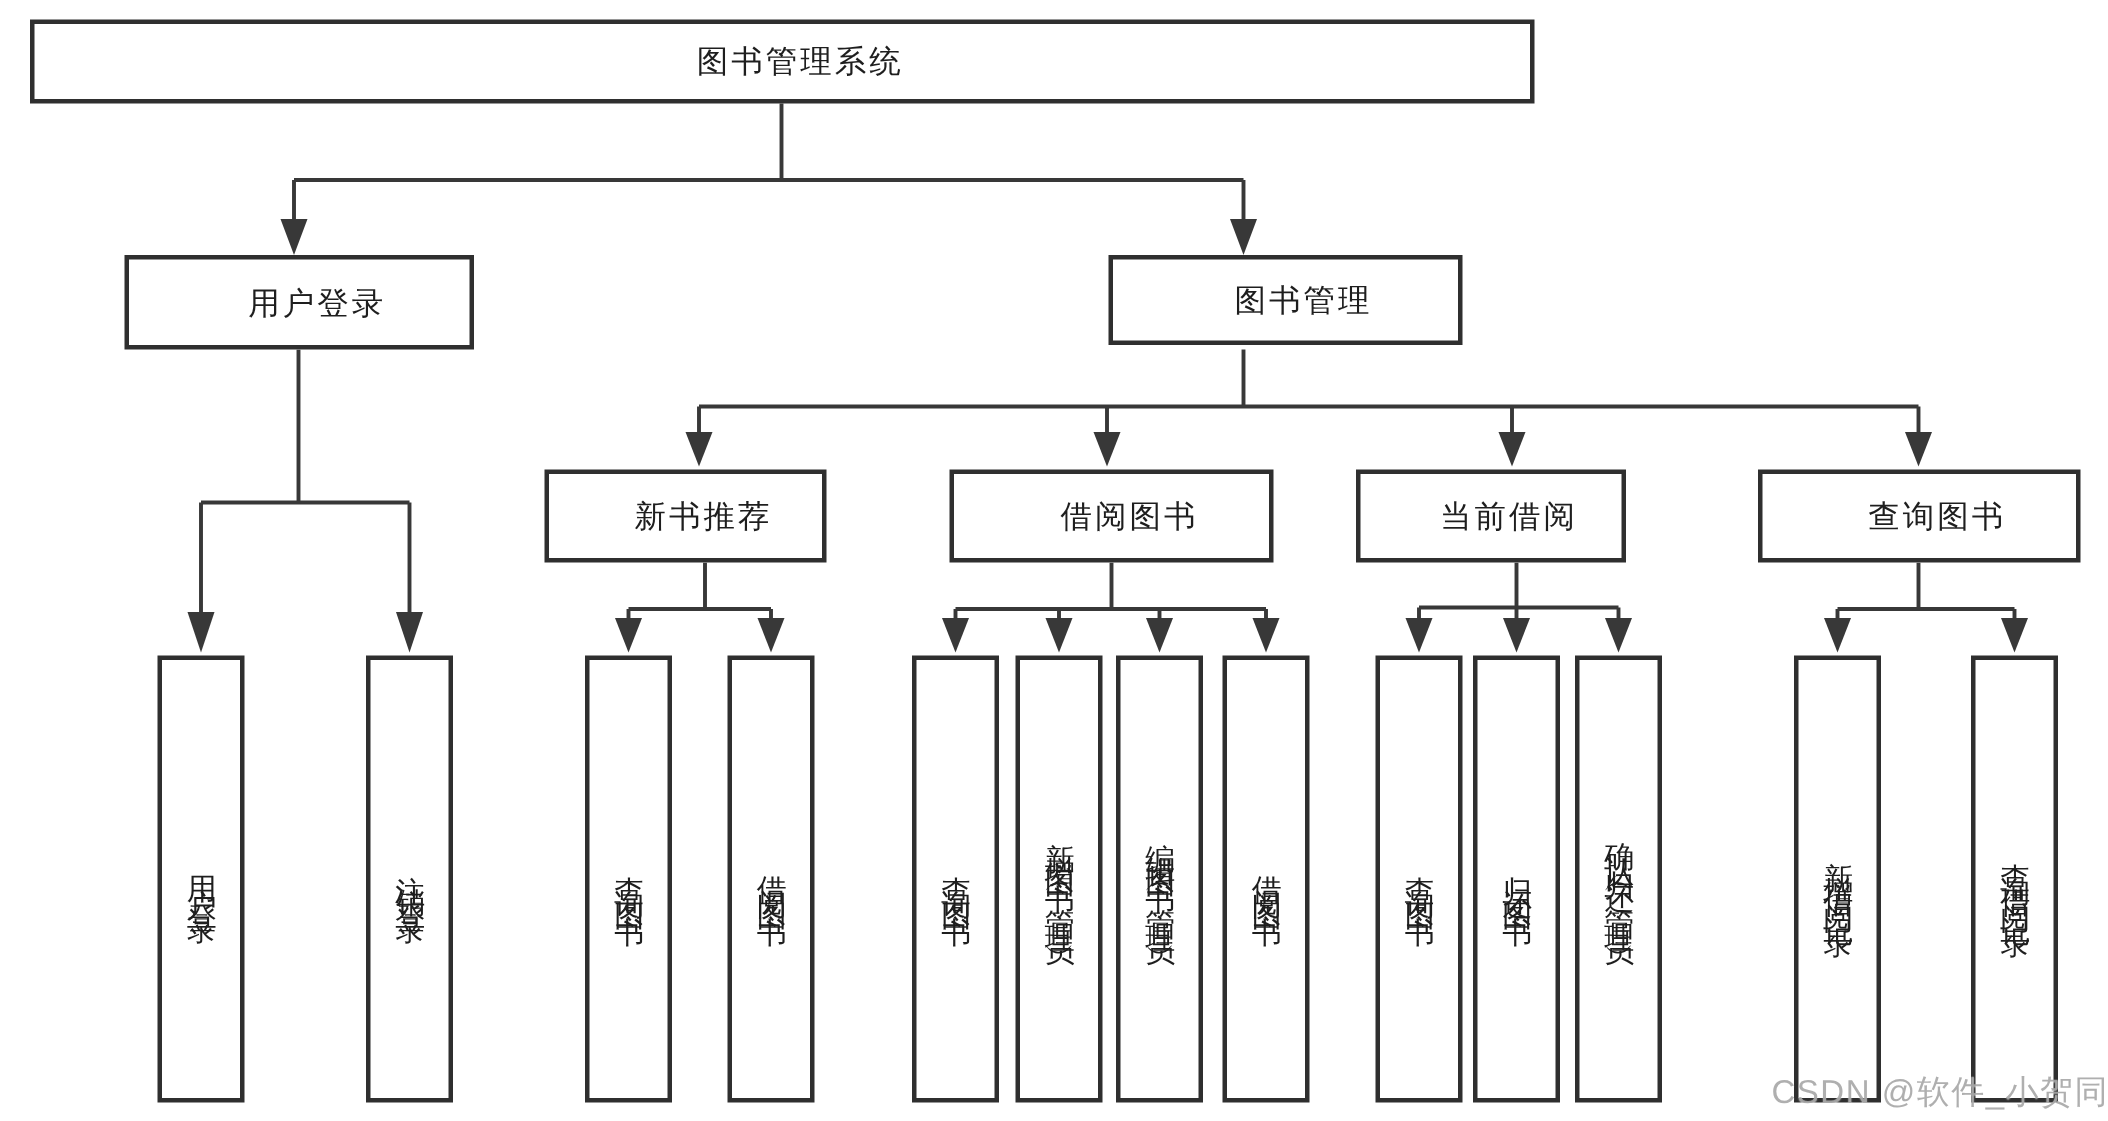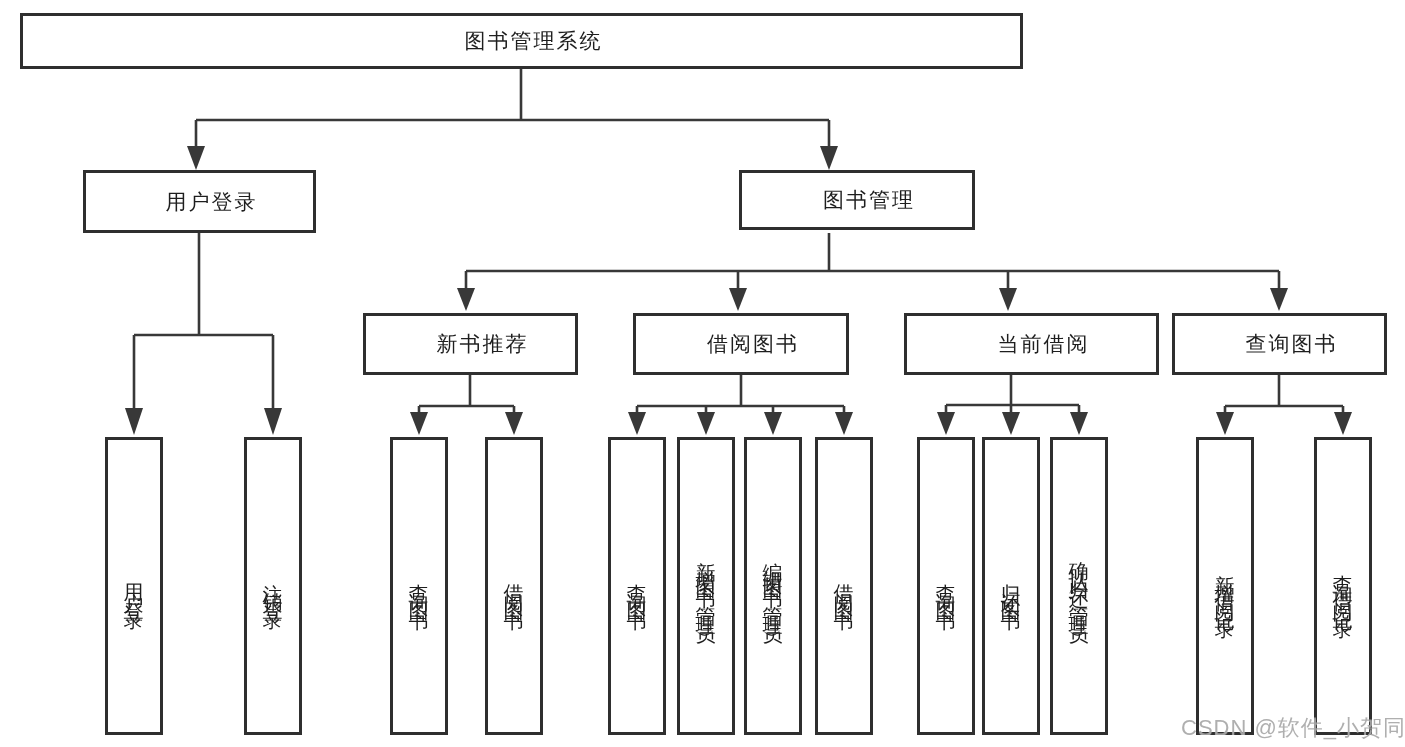--- a/index.html
+++ b/index.html
@@ -107,27 +107,27 @@
     <span>图书管理系统</span>
   </div>
 
   <div class="hbox" style="left:83px; top:170px; width:233px; height:63px;">
     <span>用户登录</span>
   </div>
   <div class="hbox" style="left:711px; top:170px; width:236px; height:60px;margin-left:28px;">
     <span>图书管理</span>
   </div>
 
-  <div class="hbox" style="left:363px; top:313px; width:215px; height:62px;">
+  <div class="hbox" style="left:363px; top:313px; width:188px; height:62px;">
     <span>新书推荐</span>
   </div>
   <div class="hbox" style="left:633px; top:313px; width:216px; height:62px;">
     <span>借阅图书</span>
   </div>
-  <div class="hbox" style="left:904px; top:313px; width:255px; height:62px;">
+  <div class="hbox" style="left:904px; top:313px; width:180px; height:62px;">
     <span>当前借阅</span>
   </div>
   <div class="hbox" style="left:1172px; top:313px; width:215px; height:62px;">
     <span>查询图书</span>
   </div>
 
   <div class="vbox" style="left:105px; top:437px; width:58px; height:298px;">
     <span>用户登录</span>
   </div>
   <div class="vbox" style="left:244px; top:437px; width:58px; height:298px;">

